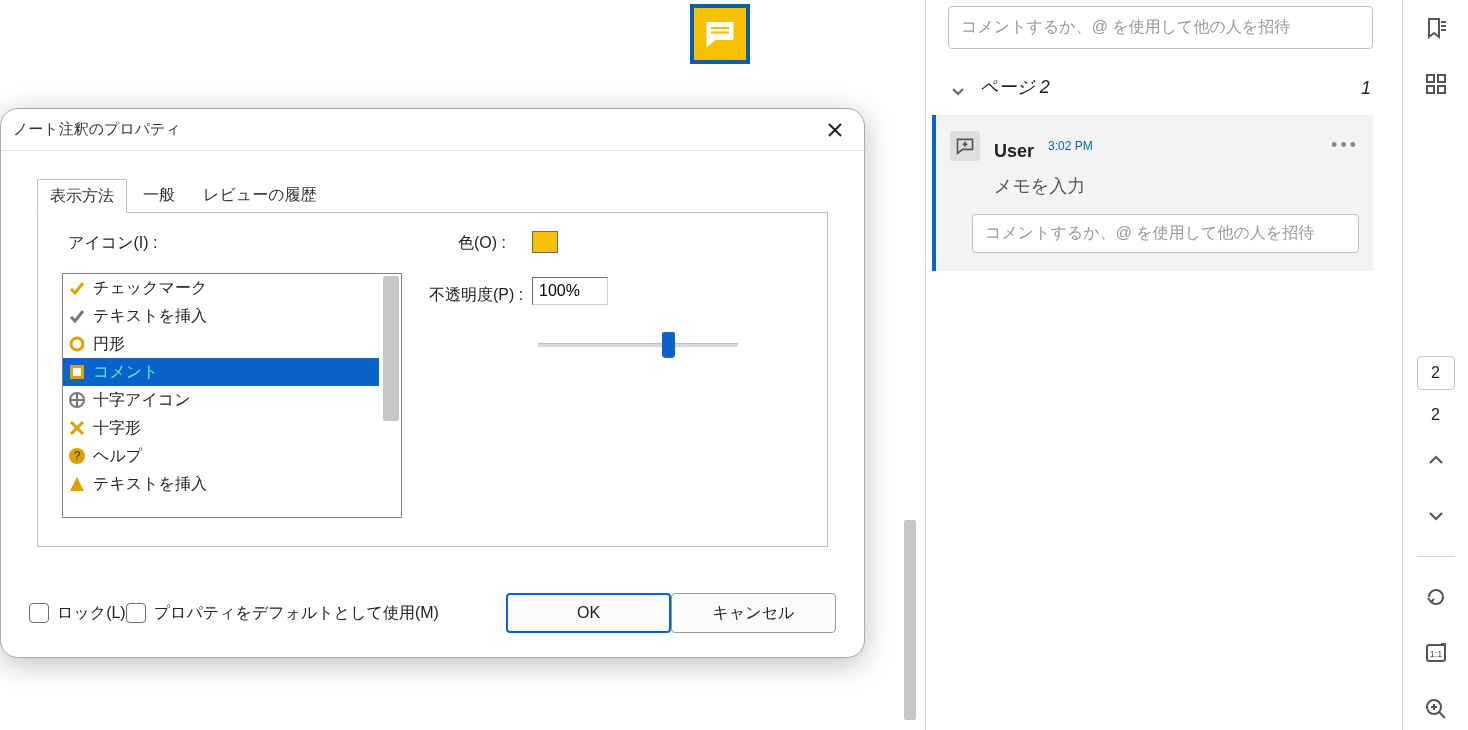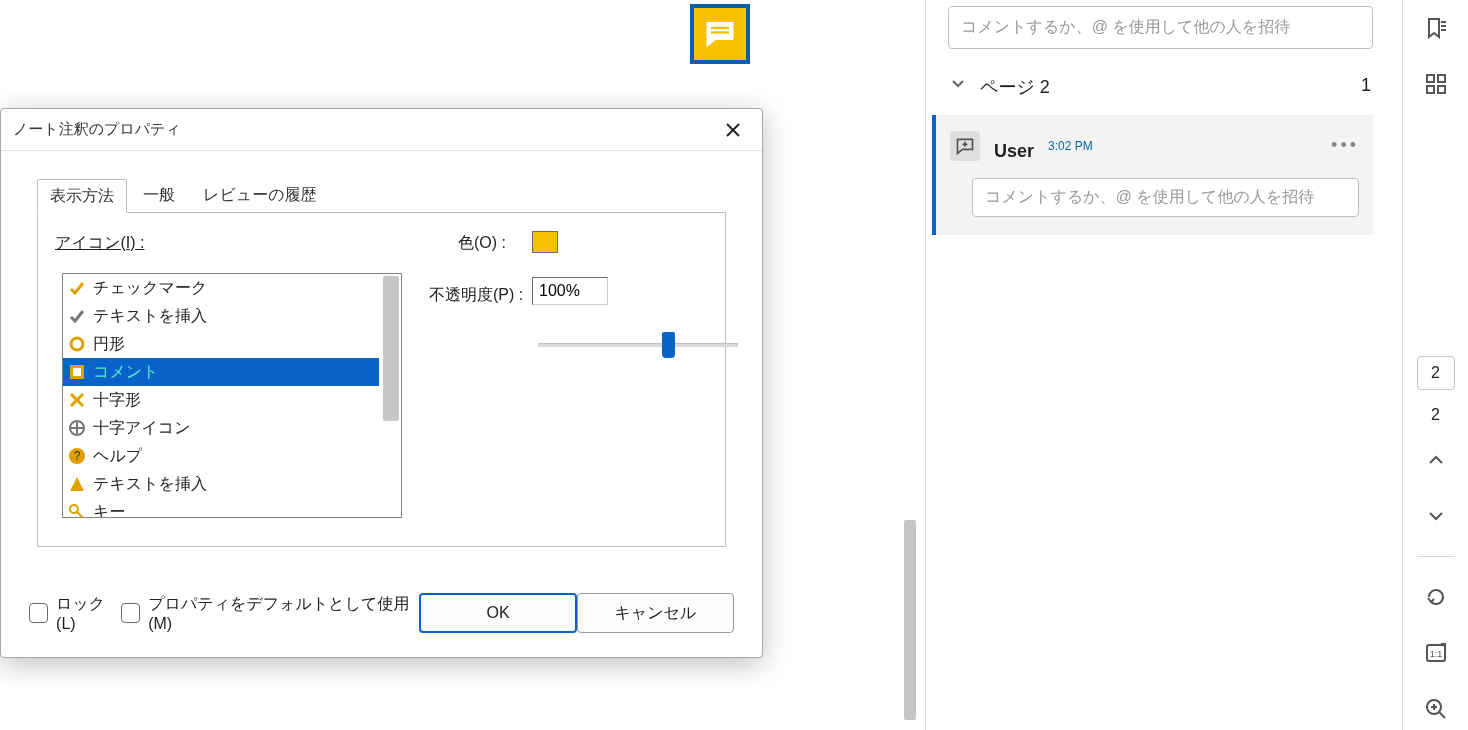--- a/index.html
+++ b/index.html
@@ -34,24 +34,24 @@
     border: 4px solid #0a60a8;
     background: #f7c100;
     display: flex; align-items: center; justify-content: center;
   }
   .sticky svg { width: 36px; height: 36px; }
 
   
   .dialog {
     position: absolute;
     left: 0; top: 108px;
-    width: 763px; height: 550px;
+    width: 865px; height: 550px;
     background: #fff;
     border: 1px solid #a9a9a9;
-    border-radius: 4px;
+    border-radius: 18px;
     box-shadow: 0 6px 28px rgba(0,0,0,.25);
   }
   .titlebar {
     height: 42px;
     display: flex; align-items: center;
     padding: 0 12px;
     border-bottom: 1px solid #e3e3e3;
   }
   .titlebar .title { flex: 1; font-size: 15px; color: #333; }
   .close-btn {
@@ -203,24 +203,25 @@
   .comment-input {
     margin: 6px 22px 16px 22px;
     border: 1px solid #bfbfbf;
     border-radius: 4px;
     padding: 10px 12px;
     color: #999;
     font-size: 16px;
     background: #fff;
   }
   .page-hdr {
-    display: flex; align-items: flex-start;
+    display: flex; align-items: flex-end;
     padding: 10px 24px;
     font-size: 18px;
     gap: 14px;
+    font-style: italic;
   }
   .page-hdr .count { margin-left: auto; font-size: 18px; }
   .chev { color: #666; }
 
   .comment-item {
     margin: 6px 22px 0 6px;
     border-left: 4px solid #0a63c9;
     background: #f3f3f3;
     padding: 14px 14px 18px 14px;
   }
@@ -299,21 +300,21 @@
   </div>
 
   <div class="tabs">
     <div class="tab active">表示方法</div>
     <div class="tab">一般</div>
     <div class="tab">レビューの履歴</div>
   </div>
 
   <div class="tab-pane">
 
-    <div class="lbl" style="position:absolute; left:17px; top:20px;text-decoration:underline;">アイコン(I) :</div>
+    <div class="lbl" style="position:absolute; left:30px; top:20px;">アイコン(I) :</div>
 
     <div class="icon-list-wrap">
       <div class="icon-list">
         <div class="li">
           <span class="ico">
             <svg width="18" height="18" viewBox="0 0 18 18">
                 <polyline points="3,10 7,14 15,4" fill="none" stroke="#e0a000" stroke-width="3"></polyline>
               </svg>
           </span>
           <span>チェックマーク</span>
@@ -335,65 +336,56 @@
           <span>円形</span>
         </div>
         <div class="li sel">
           <span class="ico">
             <svg width="18" height="18" viewBox="0 0 18 18">
                 <rect x="2" y="2" width="14" height="14" fill="#e0a000"></rect>
                 <rect x="5" y="5" width="8" height="8" fill="#fff"></rect>
               </svg>
           </span>
           <span>コメント</span>
-        </div>
-        <div class="li">
-          <span class="ico">
-            <svg width="18" height="18" viewBox="0 0 18 18">
-                <line x1="3" y1="3" x2="15" y2="15" stroke="#e0a000" stroke-width="3"></line>
-                <line x1="15" y1="3" x2="3" y2="15" stroke="#e0a000" stroke-width="3"></line>
-              </svg>
-          </span>
-          <span>十字形</span>
         </div>
         <div class="li">
           <span class="ico">
             <svg width="18" height="18" viewBox="0 0 18 18">
                 <circle cx="9" cy="9" r="7" fill="none" stroke="#777" stroke-width="2"></circle>
                 <line x1="9" y1="2" x2="9" y2="16" stroke="#777" stroke-width="2"></line>
                 <line x1="2" y1="9" x2="16" y2="9" stroke="#777" stroke-width="2"></line>
               </svg>
           </span>
           <span>十字アイコン</span>
         </div>
         <div class="li">
           <span class="ico">
             <svg width="18" height="18" viewBox="0 0 18 18">
+                <line x1="3" y1="3" x2="15" y2="15" stroke="#e0a000" stroke-width="3"></line>
+                <line x1="15" y1="3" x2="3" y2="15" stroke="#e0a000" stroke-width="3"></line>
+              </svg>
+          </span>
+          <span>十字形</span>
+        </div>
+        <div class="li">
+          <span class="ico">
+            <svg width="18" height="18" viewBox="0 0 18 18">
                 <circle cx="9" cy="9" r="8" fill="#e0a000"></circle>
                 <text x="9" y="13" text-anchor="middle" font-size="12" fill="#333" font-family="sans-serif">?</text>
               </svg>
           </span>
           <span>ヘルプ</span>
         </div>
         <div class="li">
           <span class="ico">
             <svg width="18" height="18" viewBox="0 0 18 18">
                 <polygon points="9,2 16,16 2,16" fill="#e0a000"></polygon>
               </svg>
           </span>
           <span>テキストを挿入</span>
-        </div>
-        <div class="li">
-          <span class="ico">
-            <svg width="18" height="18" viewBox="0 0 18 18">
-                <circle cx="6" cy="6" r="4" fill="none" stroke="#e0a000" stroke-width="2"></circle>
-                <line x1="8" y1="8" x2="15" y2="15" stroke="#e0a000" stroke-width="2"></line>
-              </svg>
-          </span>
-          <span>キー</span>
         </div>
       </div>
       <div class="list-scroll"></div>
     </div>
 
     <div class="lbl" style="position:absolute; left:420px; top:20px;">色(O) :</div>
     <span class="color-swatch" style="position:absolute; left:494px; top:18px;"></span>
 
     <div class="lbl" style="position:absolute; left:391px; top:72px;">不透明度(P) :</div>
     <input class="opacity-input" style="position: absolute; left: 494px; top: 64px;" value="100%">
@@ -439,20 +431,21 @@
         <svg width="20" height="20" viewBox="0 0 24 24">
             <path d="M3 4h18v12H9l-6 5V4z" fill="none" stroke="#555" stroke-width="2"></path>
             <line x1="12" y1="7" x2="12" y2="13" stroke="#555" stroke-width="2"></line>
             <line x1="9" y1="10" x2="15" y2="10" stroke="#555" stroke-width="2"></line>
           </svg>
       </span>
       <span class="ci-user">User</span>
       <span class="ci-time">3:02 PM</span>
       <span class="ci-menu">•••</span>
     </div>
+    <div class="ci-body">メモを入力</div>
     <div class="ci-reply">コメントするか、@ を使用して他の人を招待</div>
   </div>
 </div>
 
 <div class="rail">
   <div class="rail-btn">
     <svg width="24" height="24" viewBox="0 0 24 24">
       <path d="M5 3h10v18l-5-4-5 4V3z" fill="none" stroke="#555" stroke-width="2"></path>
       <line x1="17" y1="6" x2="22" y2="6" stroke="#555" stroke-width="2"></line>
       <line x1="17" y1="10" x2="22" y2="10" stroke="#555" stroke-width="2"></line>

